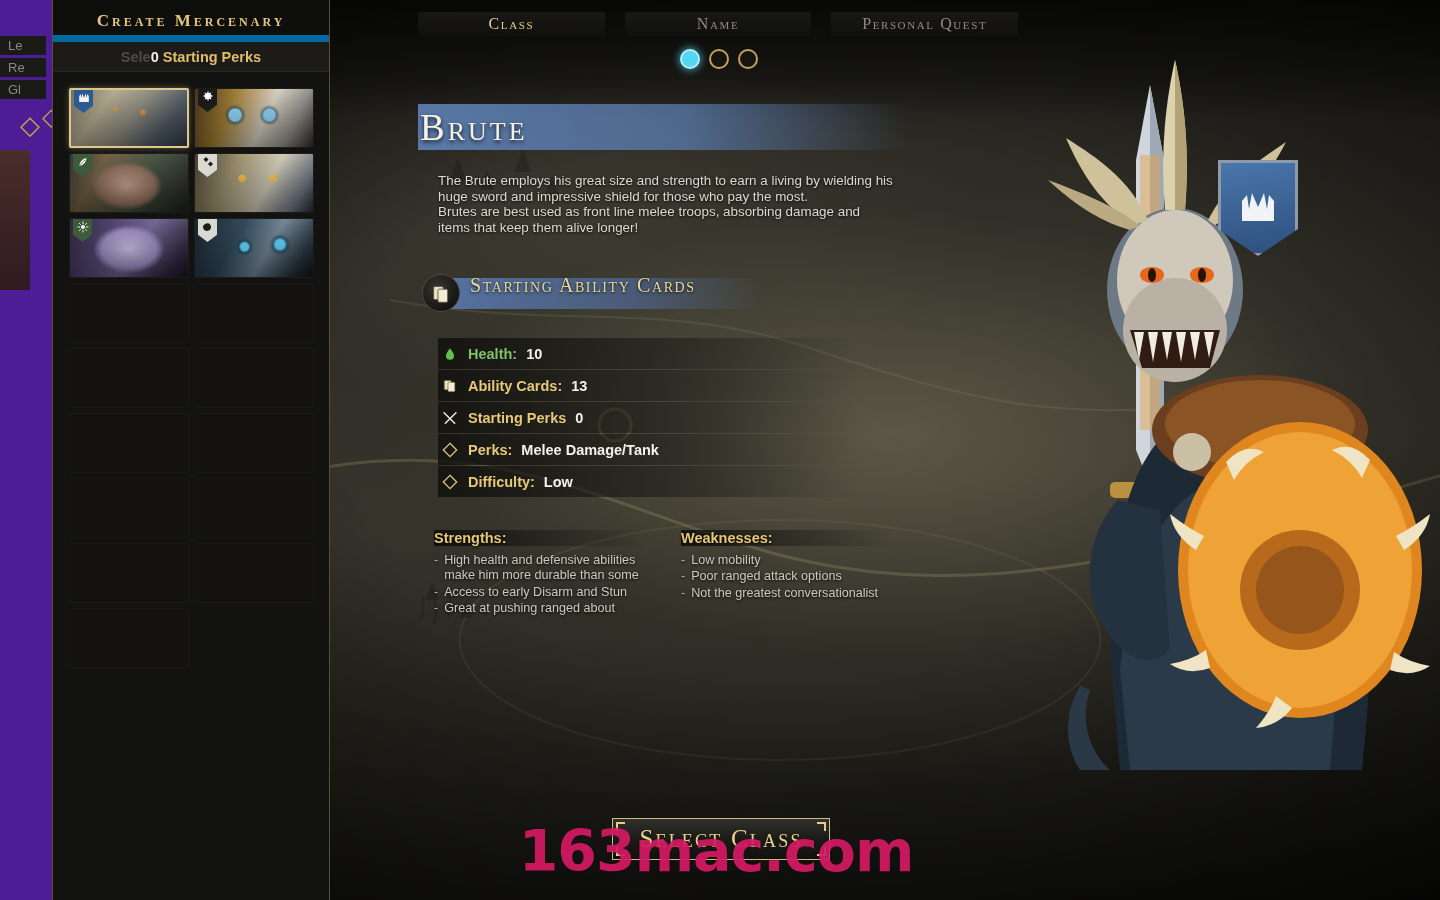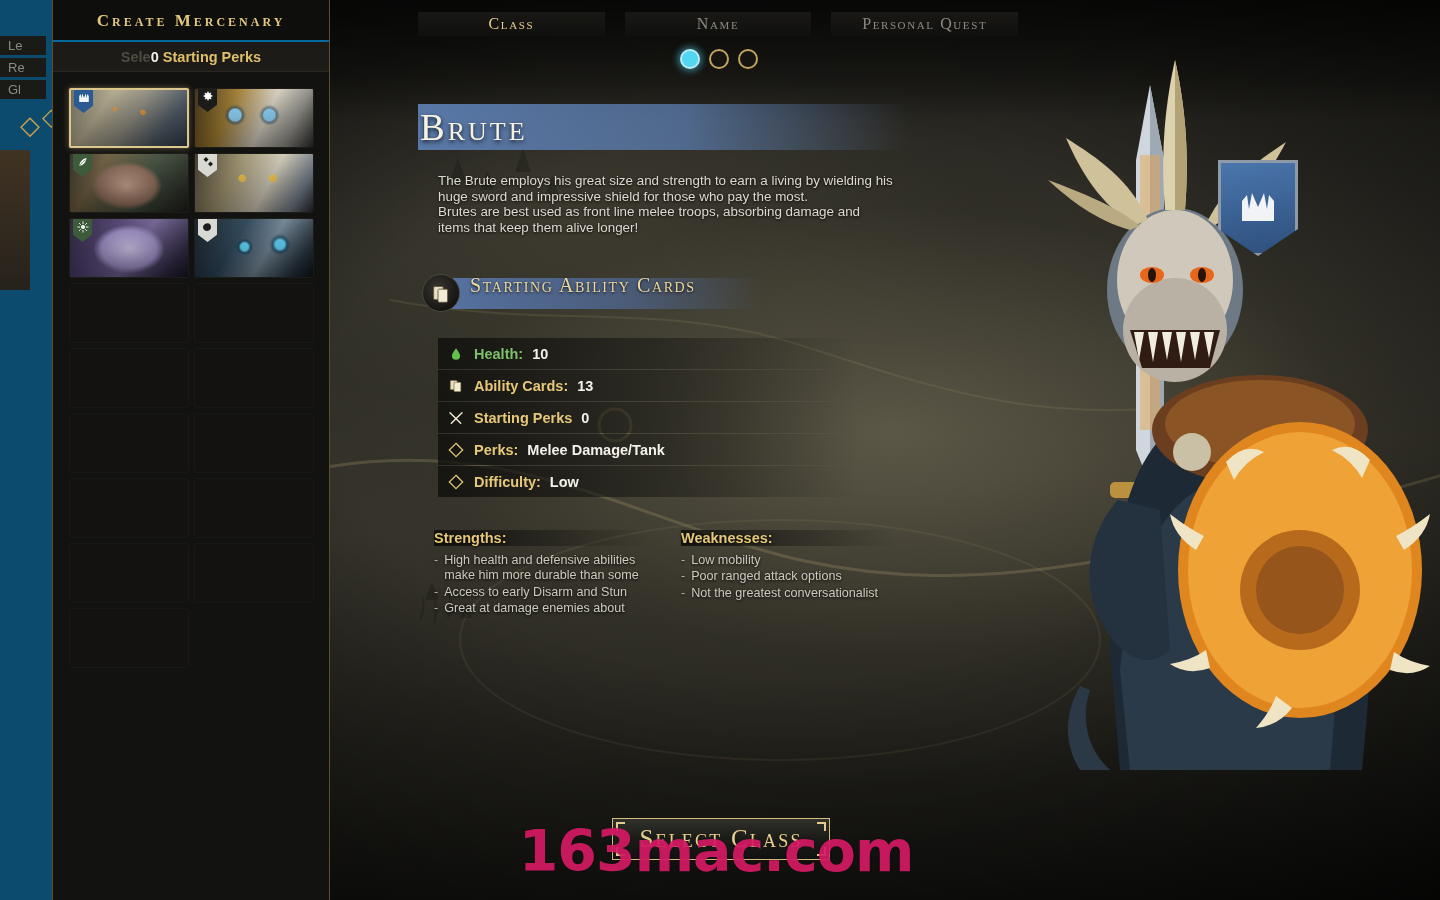--- a/index.html
+++ b/index.html
@@ -27,21 +27,21 @@
     position:absolute; inset:0;
     background:radial-gradient(ellipse 80% 75% at 55% 45%, rgba(0,0,0,0) 40%, rgba(0,0,0,.55) 82%, rgba(0,0,0,.88) 100%);
     pointer-events:none;
   }
   .bg-darktop {
     position:absolute; left:330px; top:0; width:1110px; height:120px;
     background:linear-gradient(180deg, rgba(8,8,7,.92) 0%, rgba(10,10,8,.45) 65%, rgba(10,10,8,0) 100%);
   }
 
   
-  .left-strip { position:absolute; left:0; top:0; width:52px; height:900px; background:#0c4a6e; }
+  .left-strip { position:absolute; left:0; top:0; width:52px; height:900px; background:#4c1d95; }
   .left-strip .lsrow {
     color:#8d8a82; font-size:13px; padding:2px 0 2px 8px;
     background:#1a1a17; margin-bottom:3px; width:46px; overflow:hidden; white-space:nowrap;
   }
   .left-strip .lsrows { position:absolute; top:36px; left:0; }
   .left-strip .warmpanel {
     position:absolute; left:0; top:150px; width:30px; height:140px;
     background:linear-gradient(180deg,#4a2f16,#2a1b0d);
     opacity:.85;
   }
@@ -55,21 +55,21 @@
     position:absolute; left:52px; top:0; width:278px; height:900px;
     background:#121210;
     border-left:1px solid #5d4e2c;
     border-right:1px solid #5d4e2c;
   }
   .sb-title {
     height:42px; line-height:42px; text-align:center;
     color:#e3c77e; font-size:17px; letter-spacing:3px;
     font-variant:small-caps; font-weight:600;
     background:#0e0e0c;
-    border-bottom:2px solid #0369a1;
+    border-bottom:7px solid #0369a1;
     font-family:"Liberation Serif", serif;
   }
   .sb-perks {
     height:30px; line-height:30px; text-align:center;
     background:#1c1b17;
     border-bottom:1px solid #2a2823;
     font-size:14.5px; font-weight:bold;
   }
   .sb-perks .ghost { color:#4f4c44;margin-top:37px; }
   .sb-perks .num { color:#f2f0e8; }
@@ -178,21 +178,21 @@
     color:#ecd79a; font-family:"Liberation Serif", serif;
     font-variant:small-caps; font-size:20px; letter-spacing:1.6px;
     text-shadow:0 1px 3px rgba(0,0,0,.9);
   }
 
   .stats { position:absolute; left:438px; top:338px; width:420px; }
   .srow {
     height:31px; display:flex; align-items:center; gap:9px;
     font-size:14.5px; font-weight:bold;
     background:linear-gradient(90deg, rgba(14,14,12,.80) 0%, rgba(18,18,15,.45) 58%, rgba(20,20,16,0) 100%);
-    padding-left:9px; margin-bottom:1px;
+    padding-left:3px; margin-bottom:1px;
   }
   .sico { width:18px; display:flex; justify-content:center; align-items:center; }
   .slbl-gold { color:#e7c878; }
   .slbl-green{ color:#7fc06a; }
   .sval { color:#f3f1e9; font-weight:bold; }
 
   
   .sw { position:absolute; left:434px; top:530px; width:470px; display:flex; gap:32px; }
   .swcol { width:215px; }
   .swh { color:#e7c878; font-size:14.5px; font-weight:bold; margin-bottom:7px;
@@ -532,21 +532,21 @@
       <div class="swli">
           <span class="dash">-</span>
           <span>High health and defensive abilities make him more durable than some</span>
         </div>
       <div class="swli">
           <span class="dash">-</span>
           <span>Access to early Disarm and Stun</span>
         </div>
       <div class="swli">
           <span class="dash">-</span>
-          <span>Great at damage enemies about</span>
+          <span>Great at pushing ranged about</span>
         </div>
     </div>
     <div class="swcol">
       <div class="swh">Weaknesses:</div>
       <div class="swli">
           <span class="dash">-</span>
           <span>Low mobility</span>
         </div>
       <div class="swli">
           <span class="dash">-</span>

